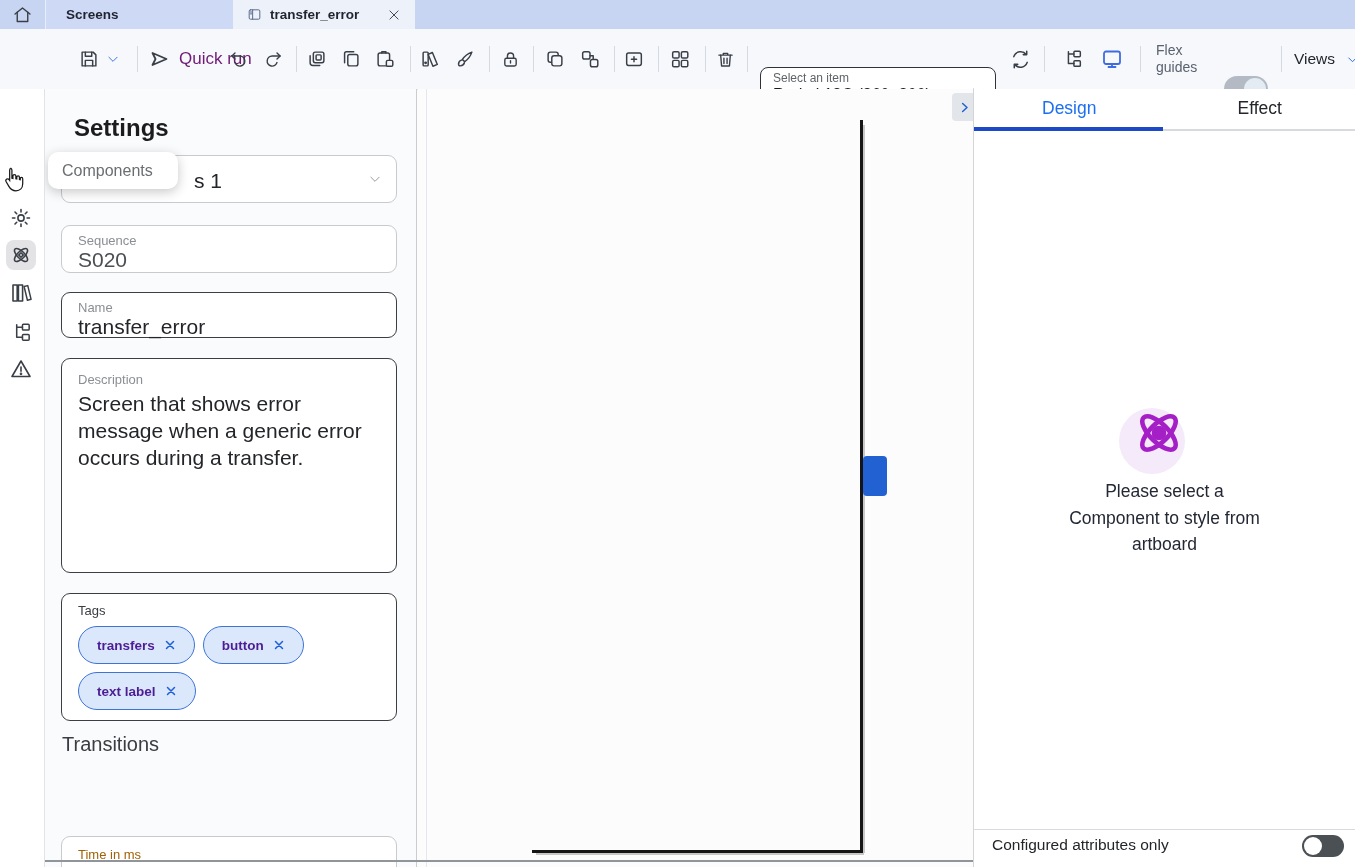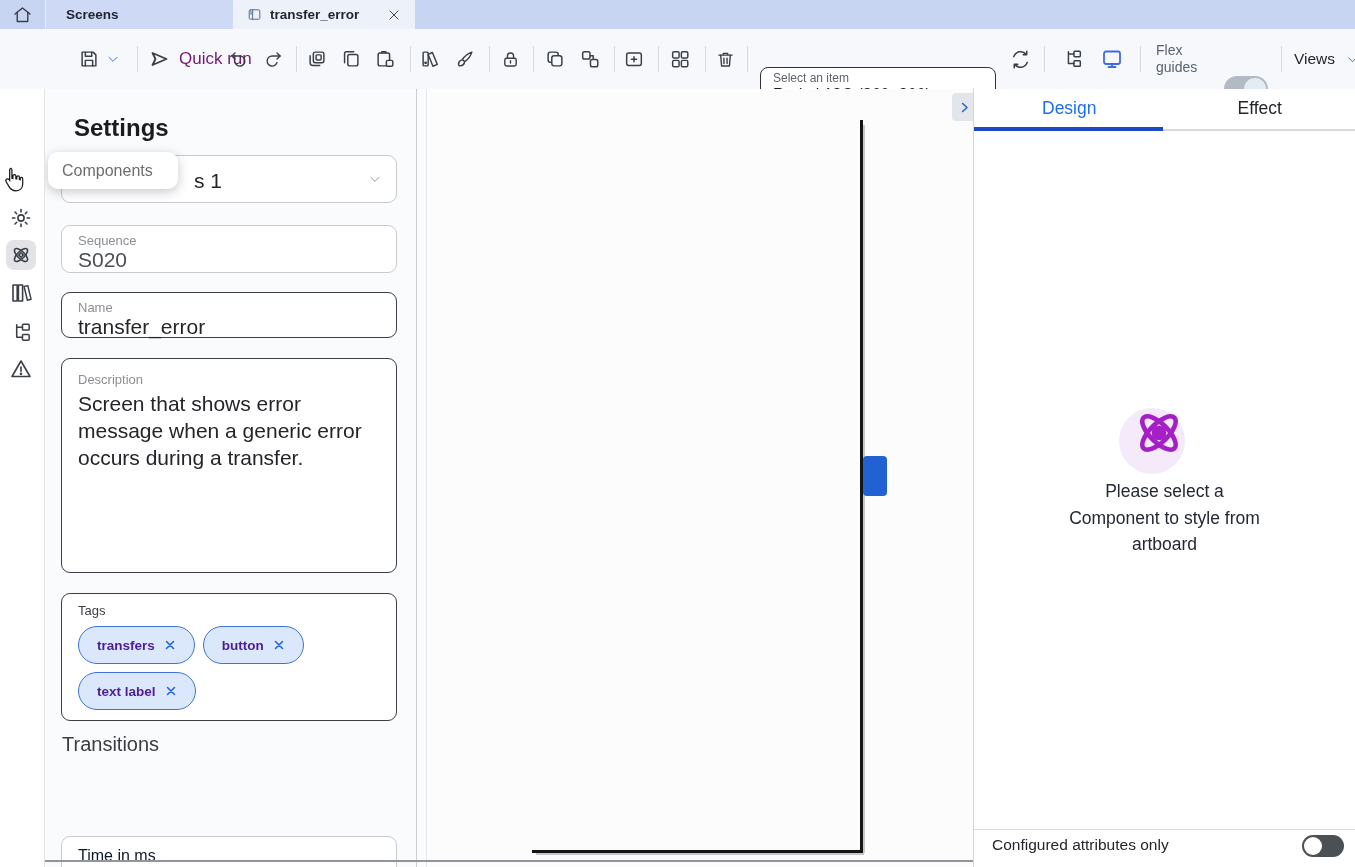--- a/index.html
+++ b/index.html
@@ -389,21 +389,21 @@
             <path d="M5 5 L19 19 M19 5 L5 19"></path>
           </svg>
         </span>
       </div>
     </div>
 
     <div class="transitions-h">Transitions</div>
 
 
     <div class="field light" style="top:747px;height:46px;padding-top:10px">
-      <div style="font-size:16px;color:#0f172a">Time in ms</div>
+      <div style="font-size:13px;color:#a16207">Time in ms</div>
     </div>
   </div>
 
   <div class="rightpanel">
     <div class="rp-tabs">
       <div class="rp-tab active">
         <span>Design</span>
       </div>
       <div class="rp-tab">
         <span>Effect</span>

